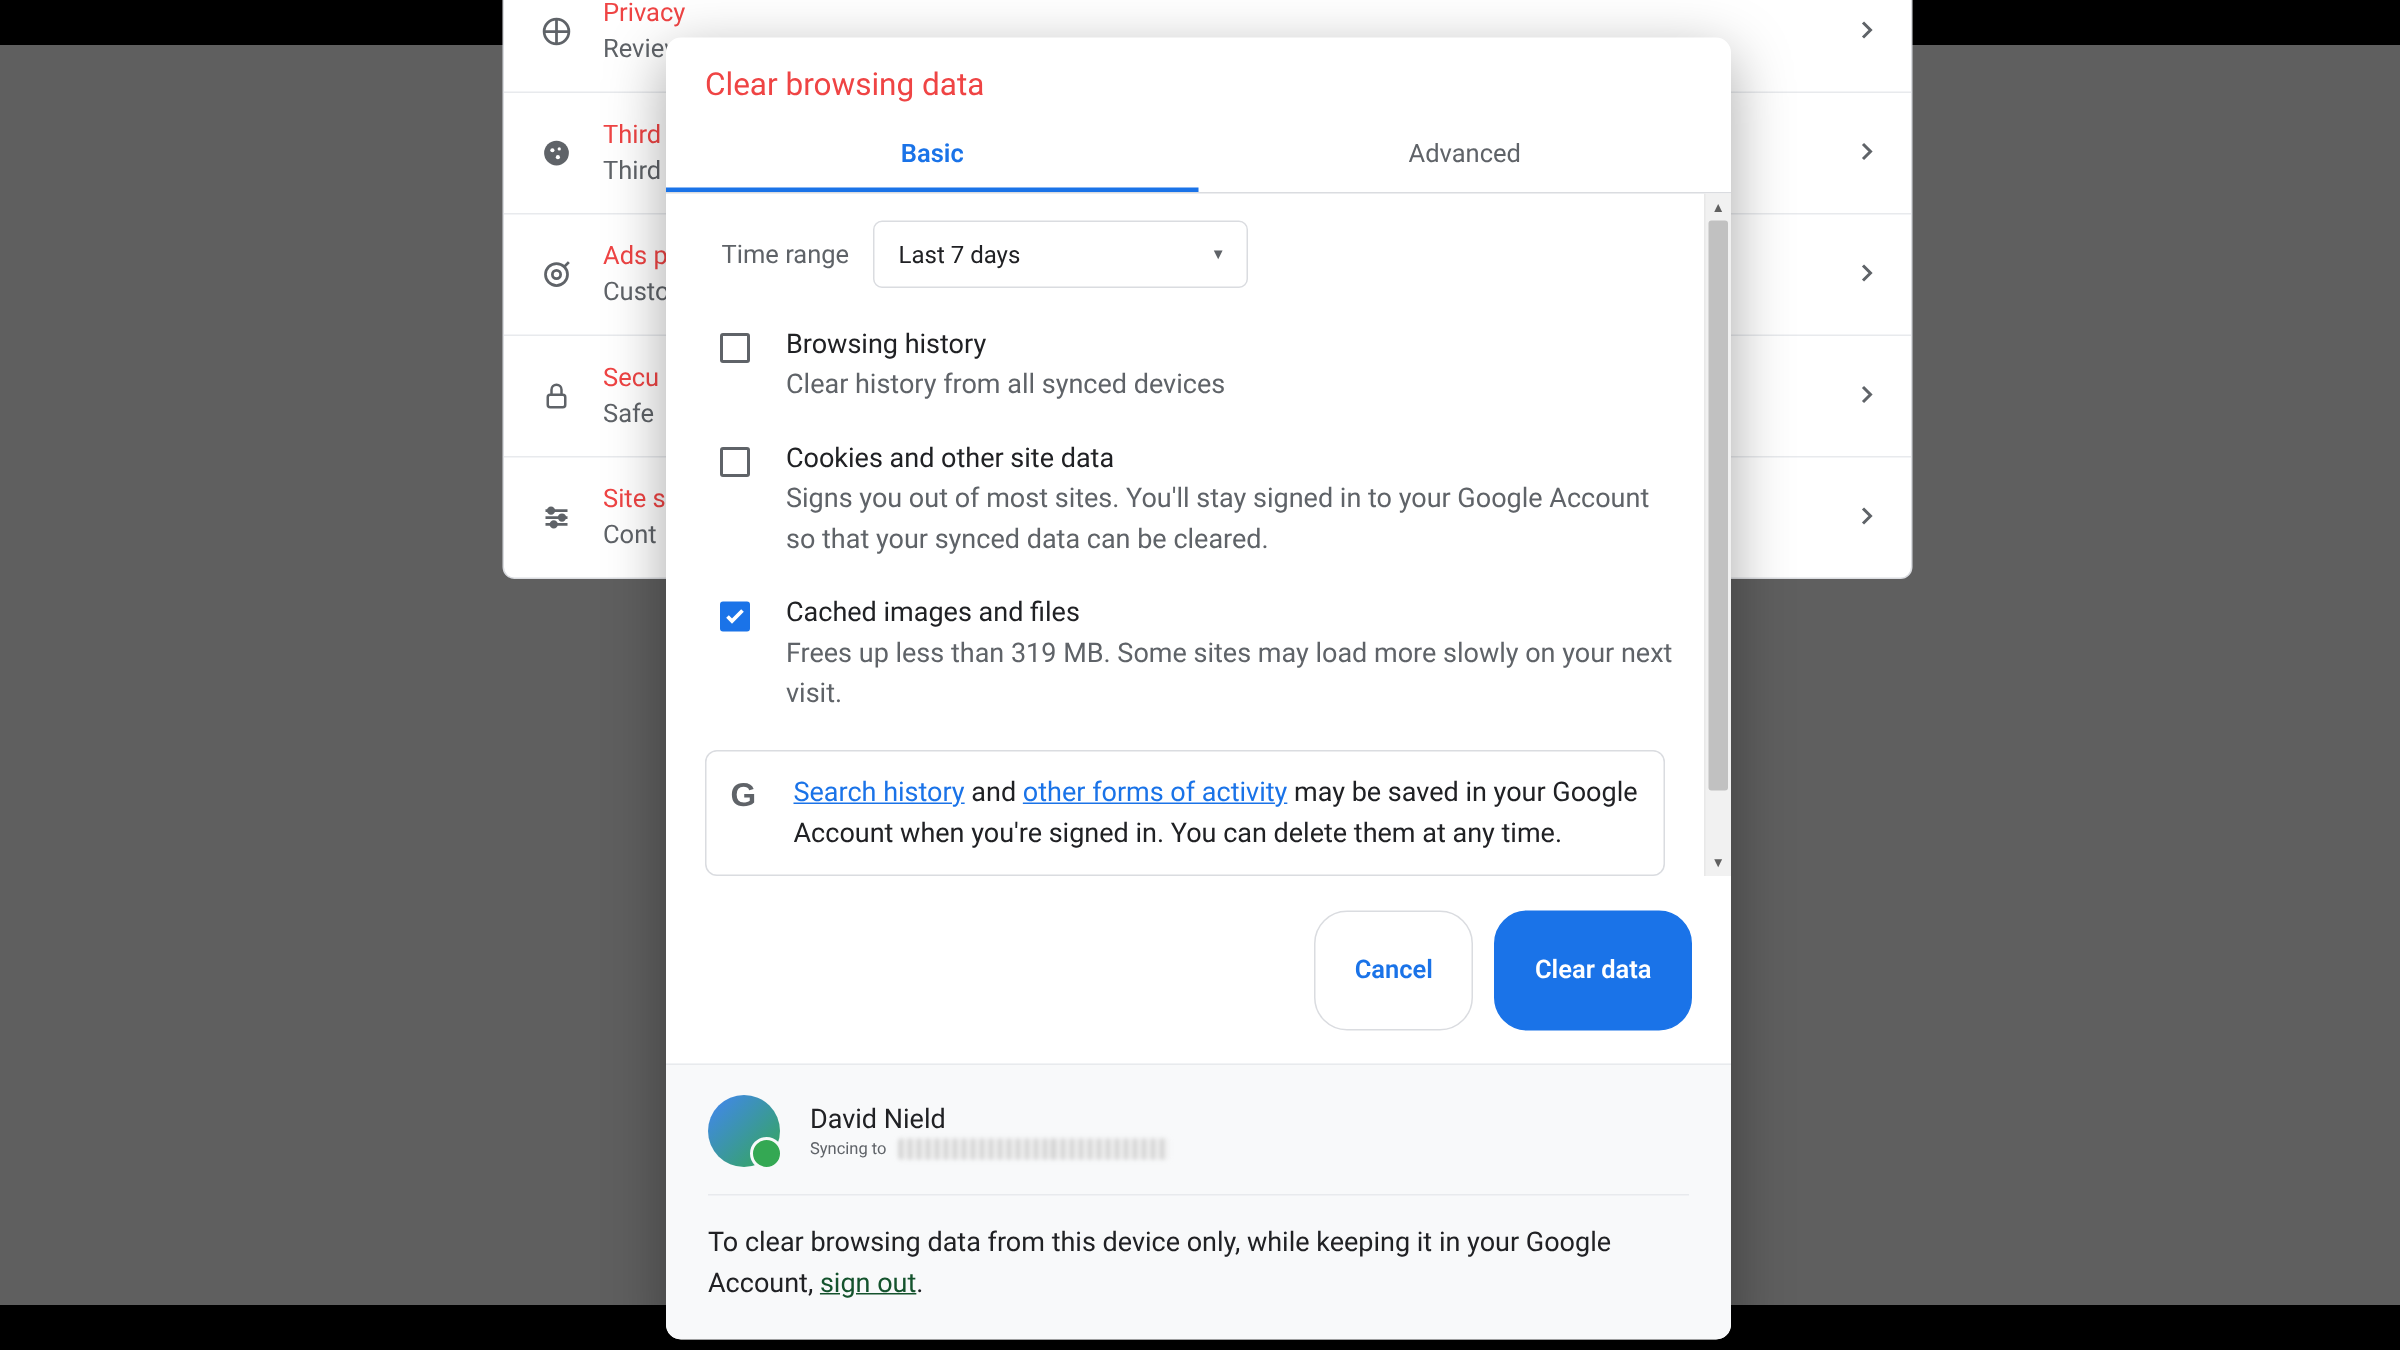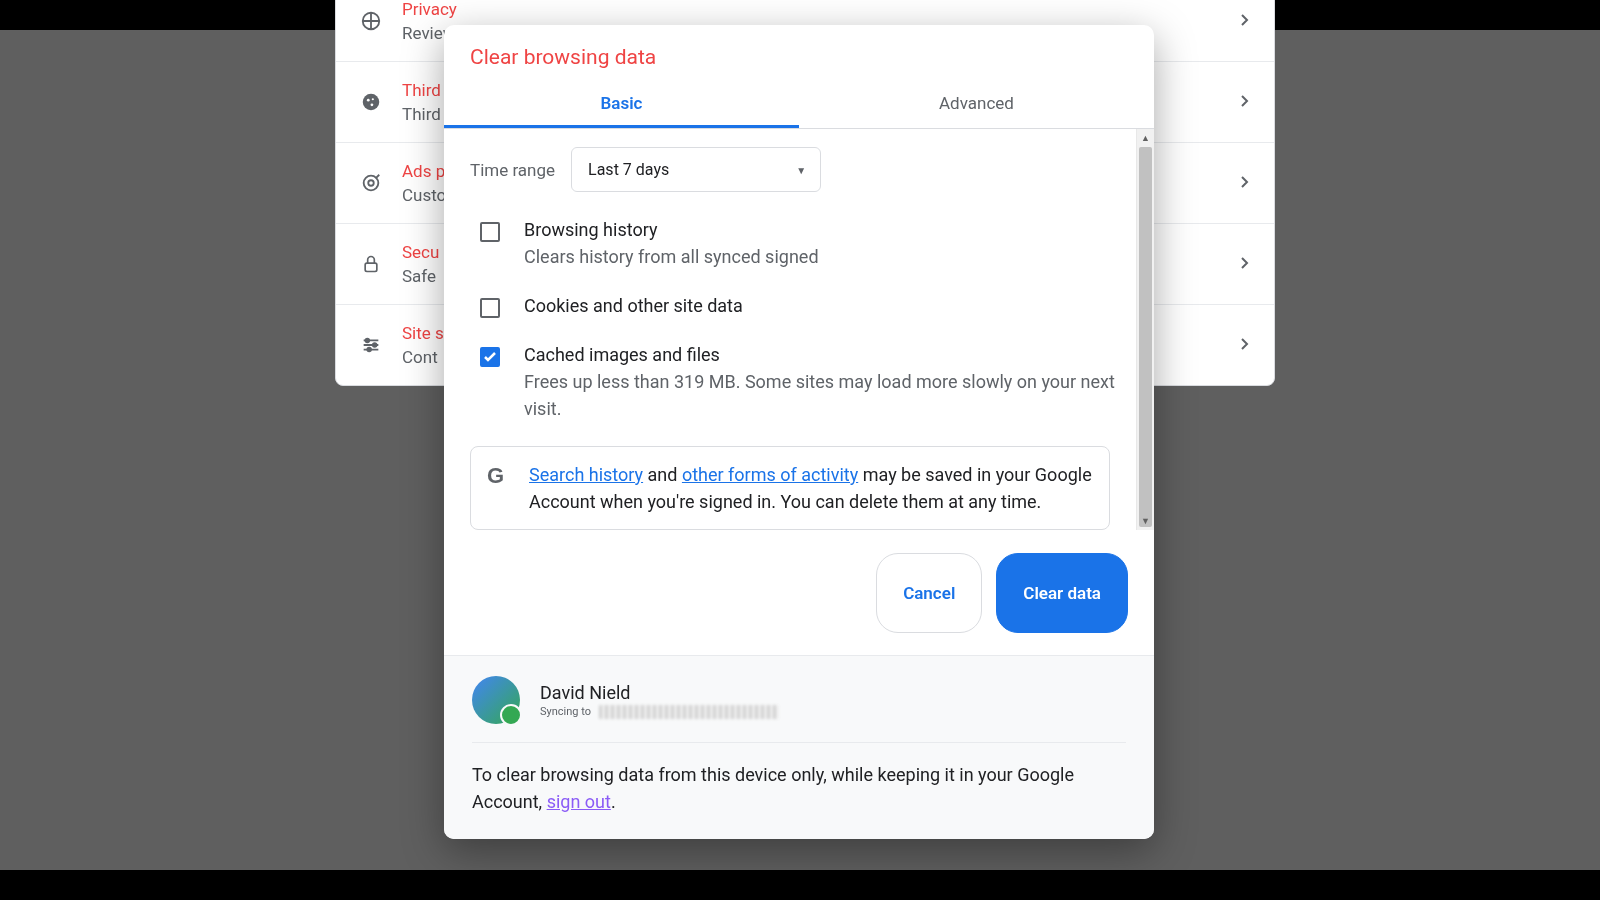--- a/index.html
+++ b/index.html
@@ -104,20 +104,21 @@
   top: 18px;
   height: 380px;
   background: #c1c1c1;
   border-radius: 2px;
 }
 
 .time-row {
   display:flex; align-items:center;
   gap: 16px;
   padding: 18px 26px 8px 26px;
+  margin-left: 11px;
 }
 .time-label { font-size: 17px; color:#5f6368; }
 .select {
   border: 1px solid #dadce0;
   border-radius: 6px;
   padding: 12px 48px 12px 16px;
   font-size: 16px;
   color: #202124;
   position: relative;
   min-width: 250px;
@@ -215,21 +216,21 @@
 .user-sync .blurred {
   display:inline-block; width: 180px; height: 14px;
   background: repeating-linear-gradient(90deg,#d0d0d0 0 3px,#f0f0f0 3px 6px);
   filter: blur(1.5px);
   border-radius:2px;
 }
 .footer-note {
   padding-top: 18px;
   font-size: 18px; color:#202124; line-height:1.5;
 }
-.footer-note a { color:#8b5cf6; text-decoration: underline; }
+.footer-note a { color:#14532d; text-decoration: underline; }
 </style>
 </head>
 <body>
 
 <div class="letterbox-top"></div>
 <div class="letterbox-bottom"></div>
 
 <div class="settings-panel" id="settings-panel">
     <div class="settings-row">
       <div class="icon-slot">
@@ -328,27 +329,28 @@
           <span>Last 7 days</span>
           <span class="caret">▼</span>
         </div>
       </div>
 
       <div id="options-container">
           <div class="opt">
             <div class="checkbox"></div>
             <div class="opt-text">
               <div class="title">Browsing history</div>
-              <div class="desc">Clears history from all synced signed</div>
+              <div class="desc">Clear history from all synced devices</div>
             </div>
           </div>
           <div class="opt">
             <div class="checkbox"></div>
             <div class="opt-text">
               <div class="title">Cookies and other site data</div>
+              <div class="desc">Signs you out of most sites. You'll stay signed in to your Google Account so that your synced data can be cleared.</div>
             </div>
           </div>
           <div class="opt">
             <div class="checkbox checked">
               <svg width="14" height="14" viewBox="0 0 14 14">
                 <path d="M2 7l3 3 7-7" fill="none" stroke="#fff" stroke-width="2.5"></path>
               </svg>
             </div>
             <div class="opt-text">
               <div class="title">Cached images and files</div>

